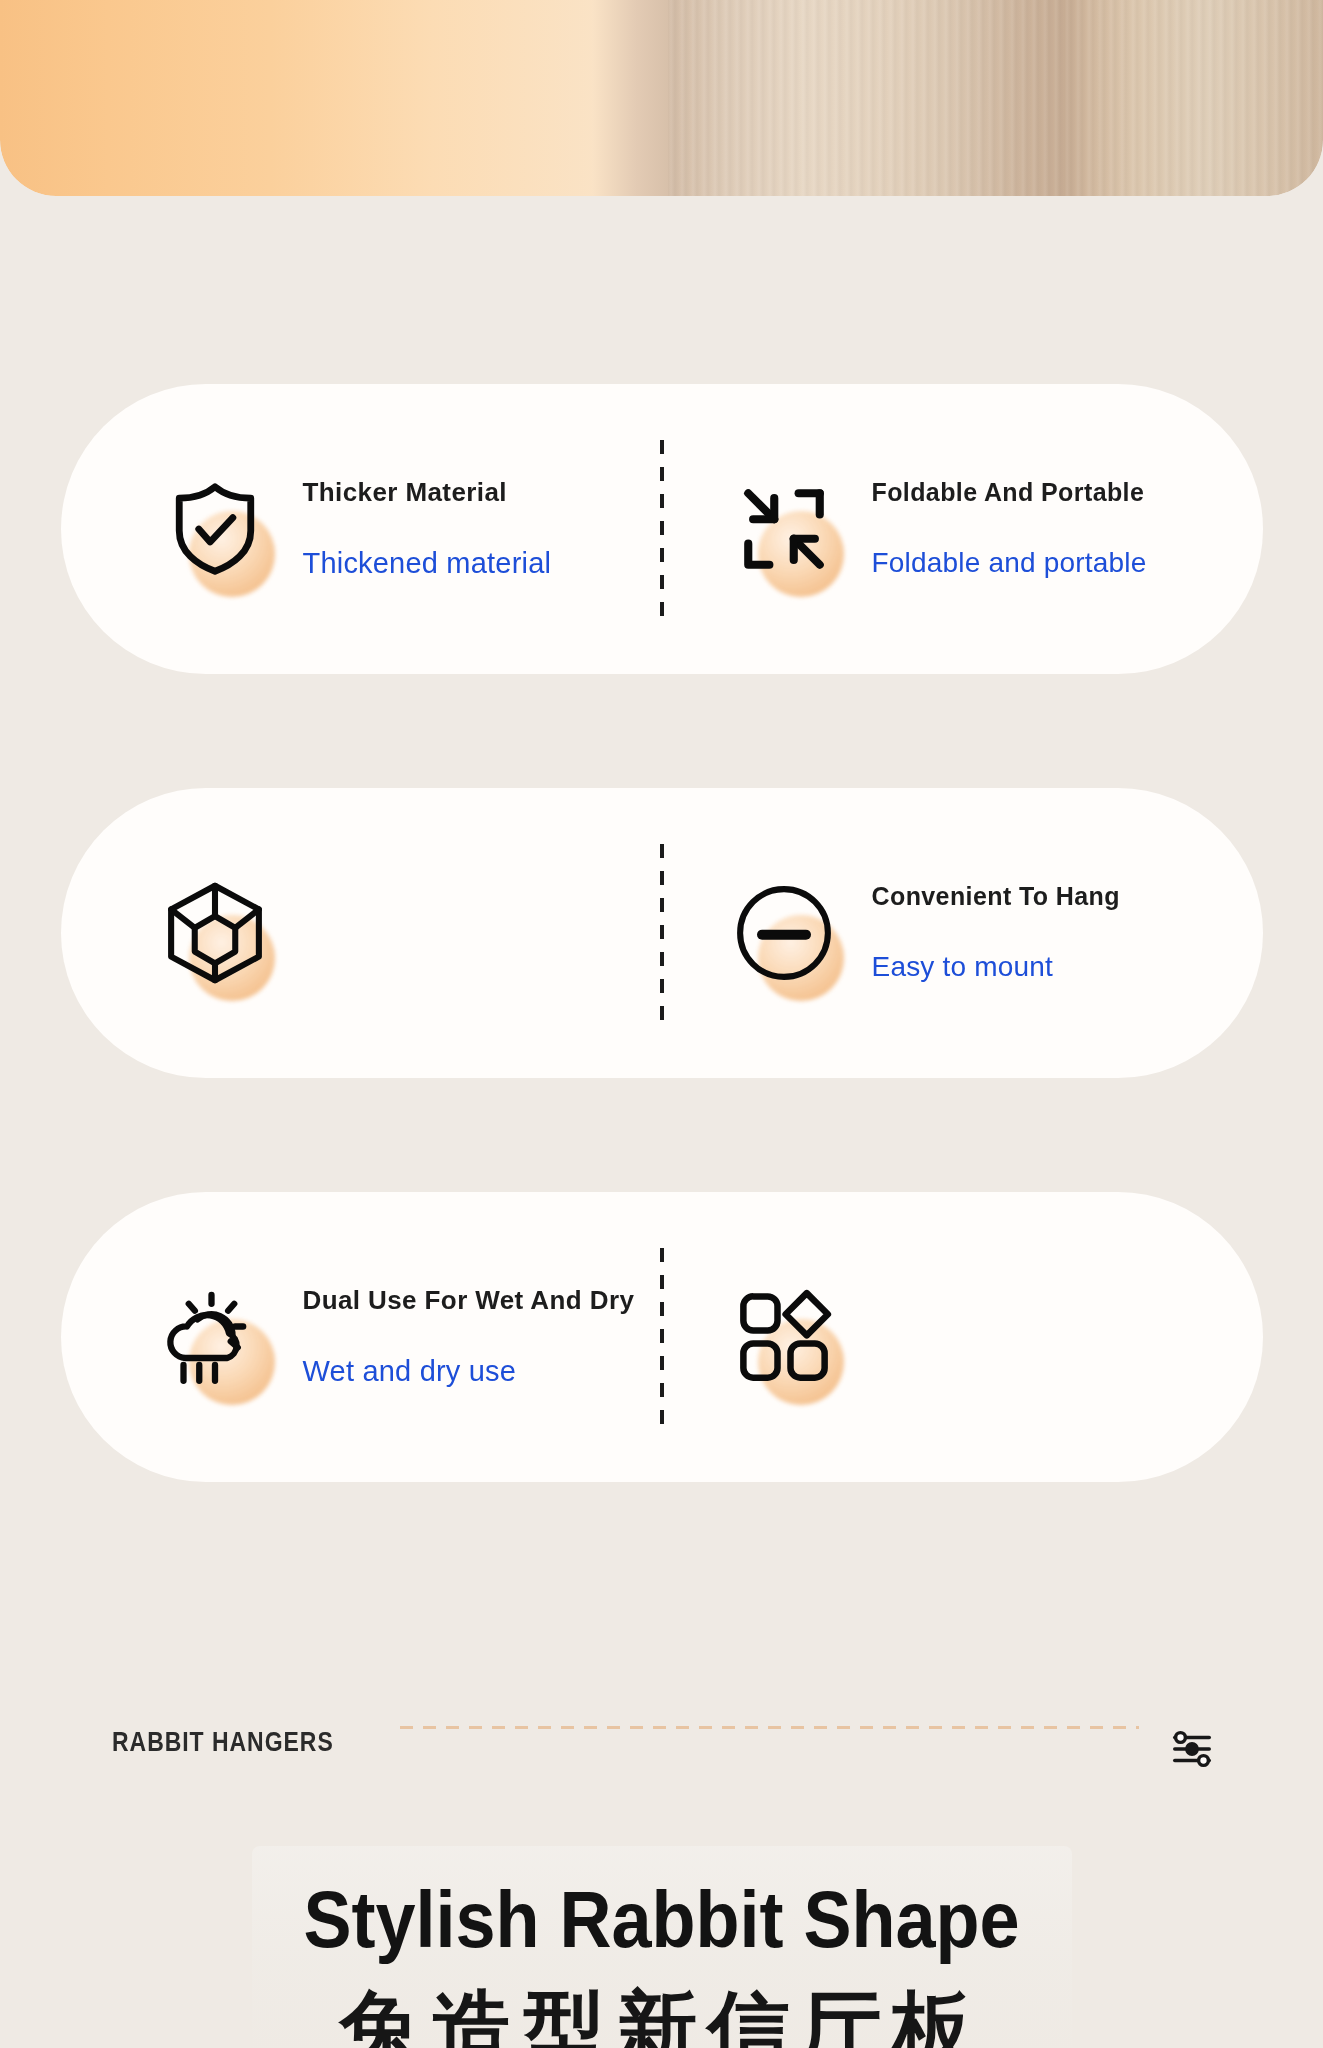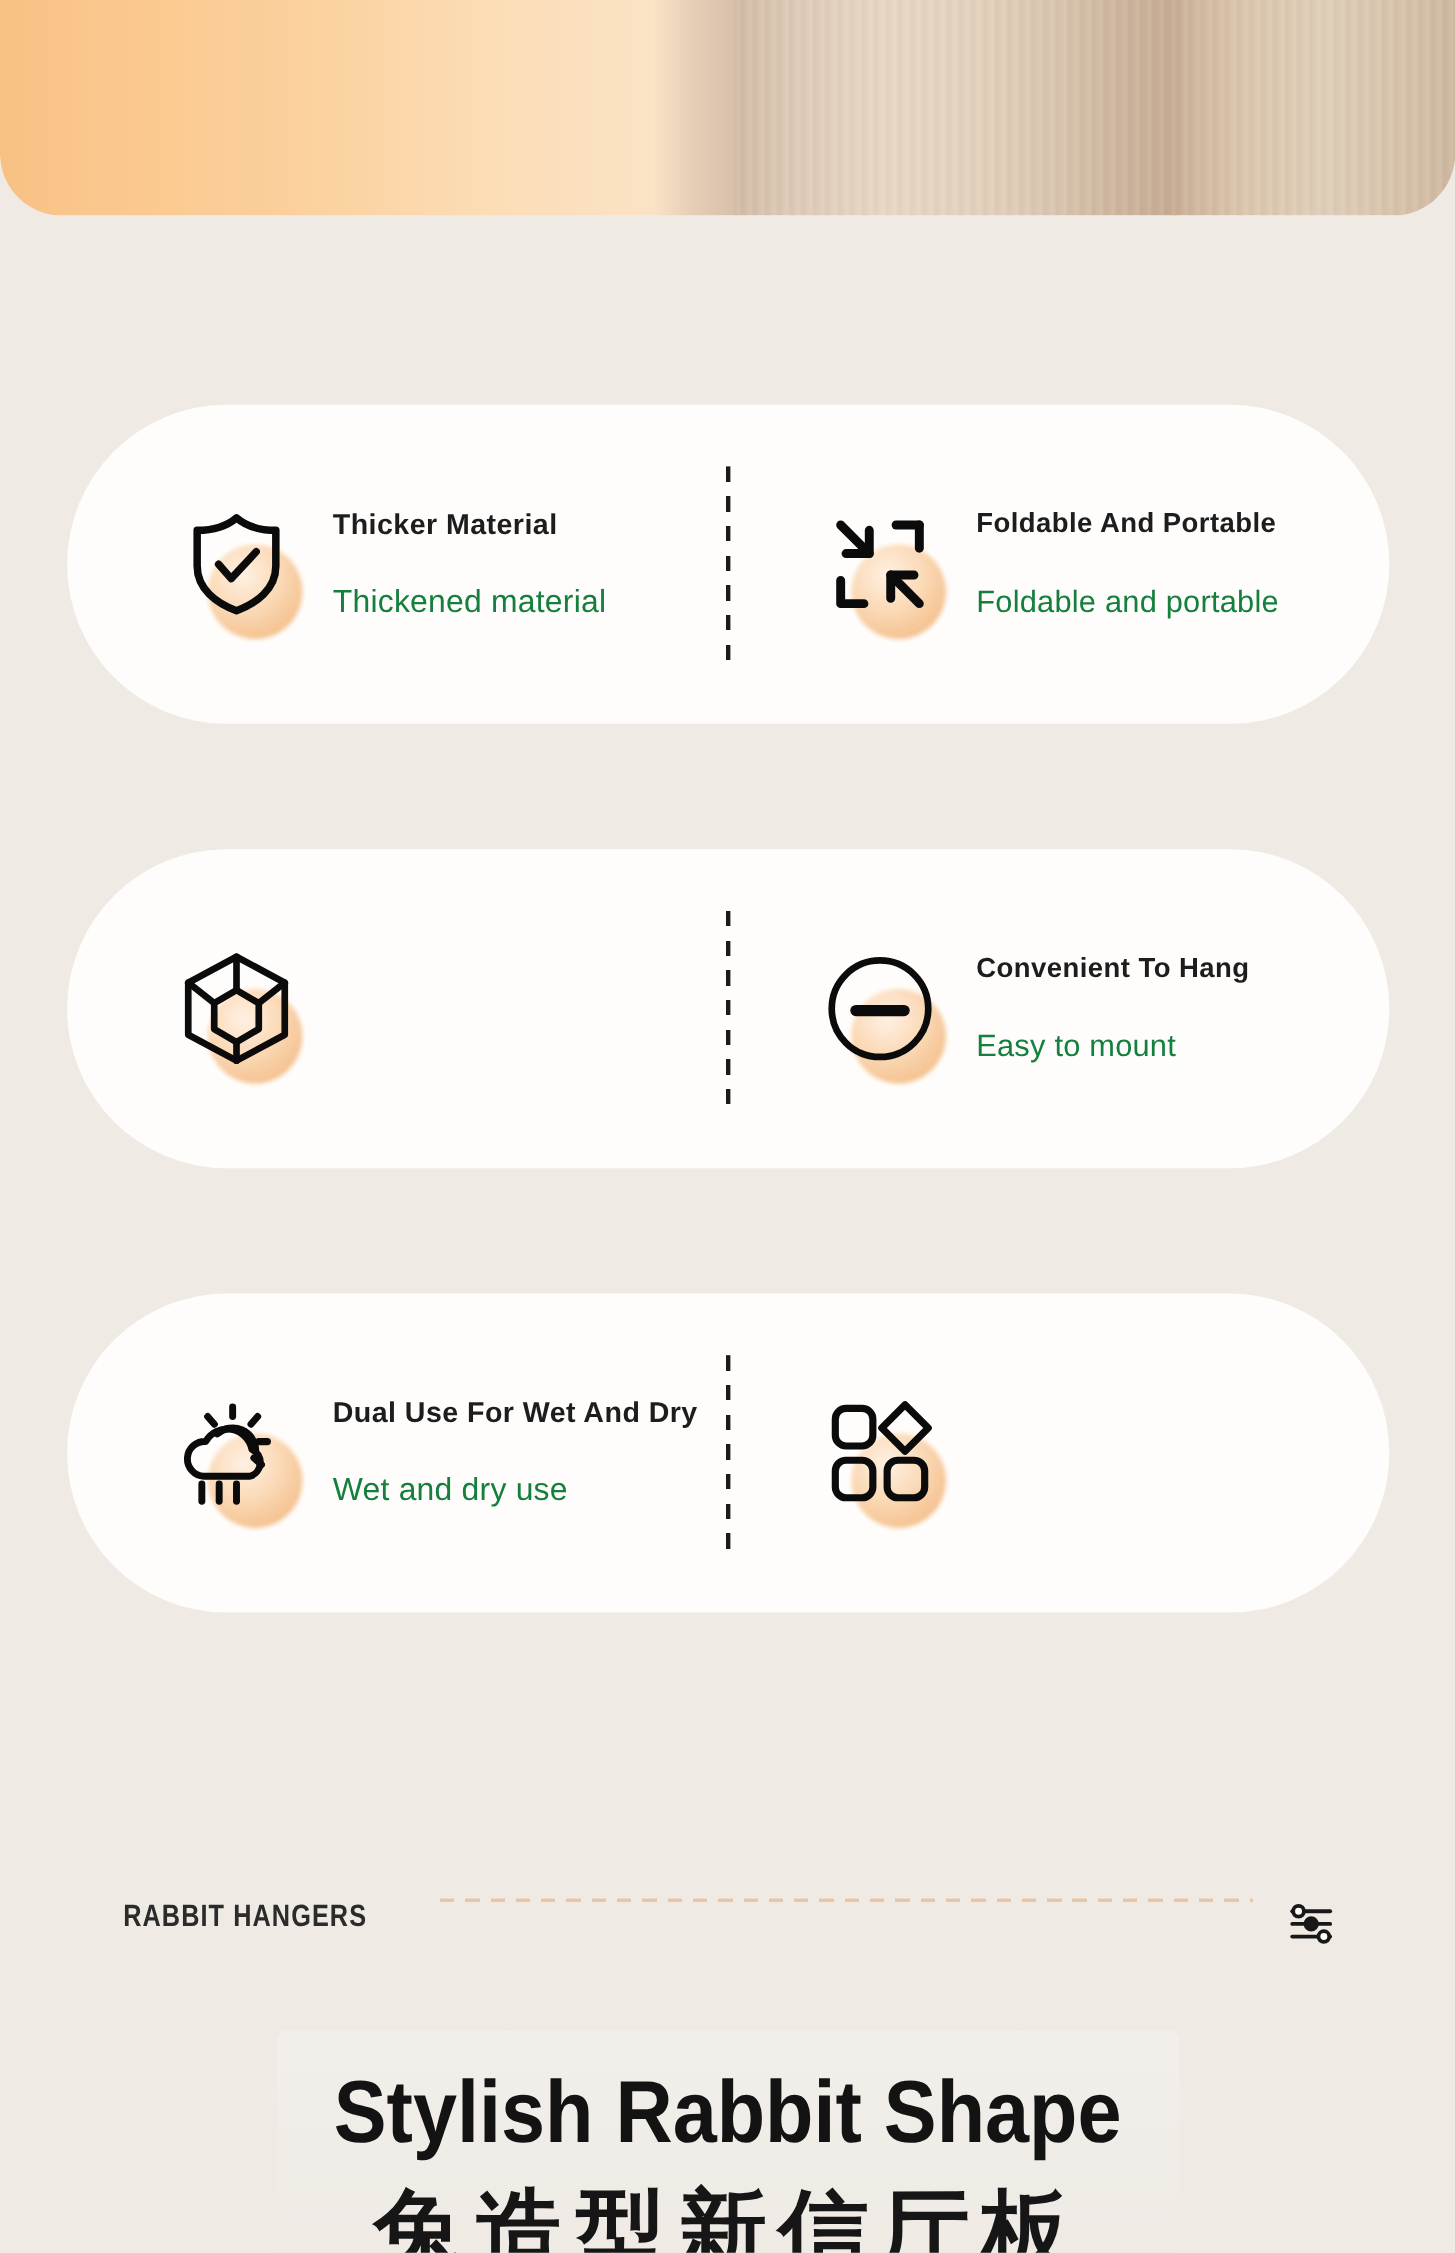--- a/index.html
+++ b/index.html
@@ -75,28 +75,27 @@
 
   
   .cards {
     position: absolute;
     top: 368px;
     left: 0;
     width: 1323px;
   }
   .card {
     position: relative;
-    margin: 0 auto 114px auto;
+    margin: 16px auto 114px auto;
     width: 1202px;
     height: 290px;
     background: #fffdfb;
     border-radius: 145px;
     display: flex;
     align-items: center;
-    gap: 16px;
   }
   .card:last-child { margin-bottom: 0; }
 
   .cell {
     flex: 0 0 50%;
     display: flex;
     align-items: center;
     height: 100%;
     box-sizing: border-box;
   }
@@ -140,21 +139,21 @@
     font-weight: bold;
     color: #1d1d1d;
     letter-spacing: .4px;
     line-height: 1.1;
     white-space: nowrap;
   }
   .f-sub {
     margin-top: 42px;
     font-size: 29px;
     font-weight: 400;
-    color: #15803d;
+    color: #1d4ed8;
     letter-spacing: .2px;
     line-height: 1.1;
     white-space: nowrap;
   }
   .cell-right .f-title { font-size: 25px; }
   .cell-right .f-sub   { font-size: 28px; }
 
   .divider {
     position: absolute;
     left: 50%;

